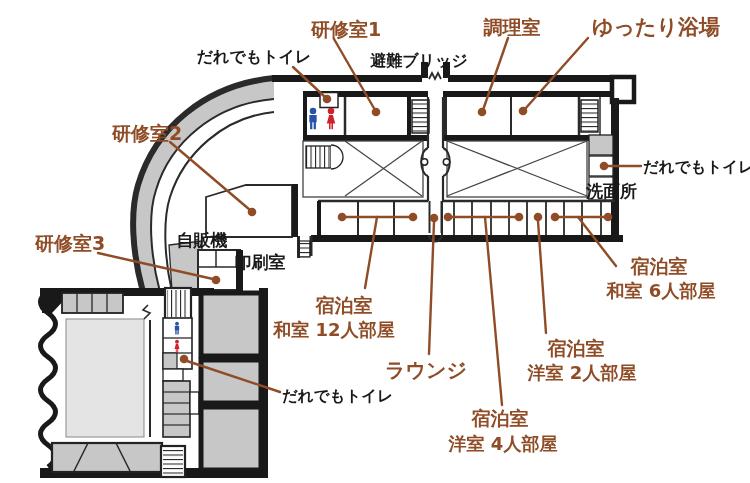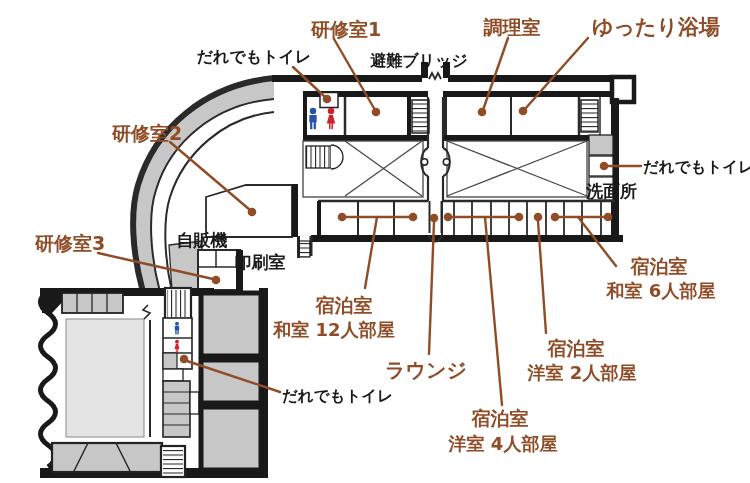--- a/index.html
+++ b/index.html
@@ -1,16 +1,16 @@
 <!DOCTYPE html>
 <html><head>
 <meta charset="utf-8">
 <style>
   html,body{margin:0;padding:0;background:#fff;}
-  .stage{position:relative;width:750px;height:483px;background:#fff;overflow:hidden;border-radius:18px;}
+  .stage{position:relative;width:750px;height:483px;background:#fff;overflow:hidden;}
   svg{display:block;}
   text{font-family:"DejaVu Sans","Liberation Sans",sans-serif;font-weight:bold;}
   .lbl-brown{fill:#8f4c26;}
   .lbl-black{fill:#191919;}
   .wall{fill:#191919;}
   .thin{stroke:#2a2a2a;fill:none;}
 </style>
 </head>
 <body>
 

